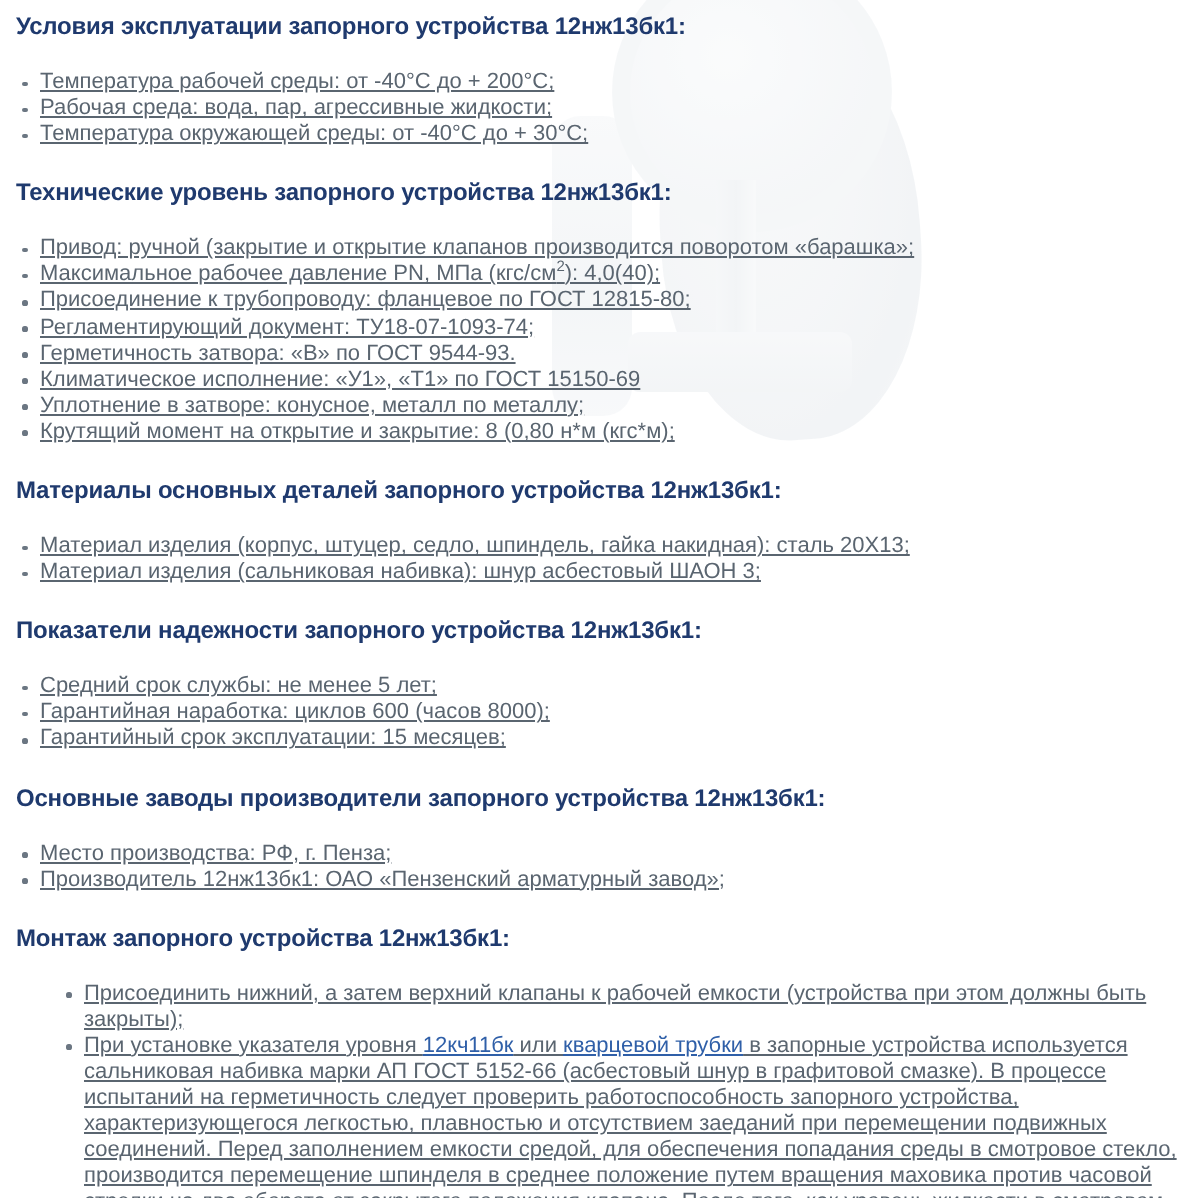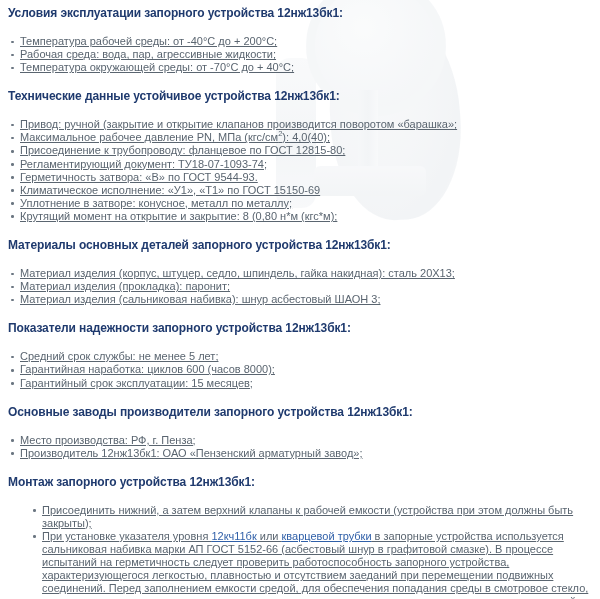--- a/index.html
+++ b/index.html
@@ -140,43 +140,42 @@
   <div class="wm-flange"></div>
 </div>
 
 <div class="page">
 
   <h2 class="section-title">Условия эксплуатации запорного устройства 12нж13бк1:</h2>
   <div class="gap-after-title"></div>
   <ul class="bullets list-indent">
     <li>Температура рабочей среды: от -40°С до + 200°С;</li>
     <li>Рабочая среда: вода, пар, агрессивные жидкости;</li>
-    <li>Температура окружающей среды: от -70°С  до + 40°С;</li>
-  </ul>
-  <div class="gap-after-list"></div>
-
-  <h2 class="section-title">Технические данные устойчивое устройства 12нж13бк1:</h2>
+    <li>Температура окружающей среды: от -40°С  до + 30°С;</li>
+  </ul>
+  <div class="gap-after-list"></div>
+
+  <h2 class="section-title">Технические уровень запорного устройства 12нж13бк1:</h2>
   <div class="gap-after-title"></div>
   <ul class="bullets list-indent">
     <li>Привод: ручной (закрытие и открытие клапанов производится поворотом «барашка»;</li>
     <li><span>Максимальное рабочее давление PN, МПа (кгс/см<sup>2</sup>): 4,0(40);</span></li>
     <li>Присоединение к трубопроводу: фланцевое по ГОСТ 12815-80;</li>
     <li>Регламентирующий документ: ТУ18-07-1093-74;</li>
     <li>Герметичность затвора: «В» по ГОСТ 9544-93.</li>
     <li>Климатическое исполнение: «У1», «Т1» по ГОСТ 15150-69</li>
     <li>Уплотнение в затворе: конусное, металл по металлу;</li>
     <li>Крутящий момент на открытие и закрытие: 8 (0,80 н*м (кгс*м);</li>
   </ul>
   <div class="gap-after-list"></div>
 
   <h2 class="section-title">Материалы основных деталей запорного устройства 12нж13бк1:</h2>
   <div class="gap-after-title"></div>
   <ul class="bullets list-indent">
     <li>Материал изделия (корпус, штуцер, седло, шпиндель, гайка накидная): сталь 20Х13;</li>
-    <li>Материал изделия (прокладка): паронит;</li>
     <li>Материал изделия (сальниковая набивка): шнур асбестовый ШАОН 3;</li>
   </ul>
   <div class="gap-after-list"></div>
 
   <h2 class="section-title">Показатели надежности запорного устройства 12нж13бк1:</h2>
   <div class="gap-after-title"></div>
   <ul class="bullets list-indent">
     <li>Средний срок службы: не менее 5 лет;</li>
     <li>Гарантийная наработка: циклов 600 (часов 8000);</li>
     <li>Гарантийный срок эксплуатации: 15 месяцев;</li>

